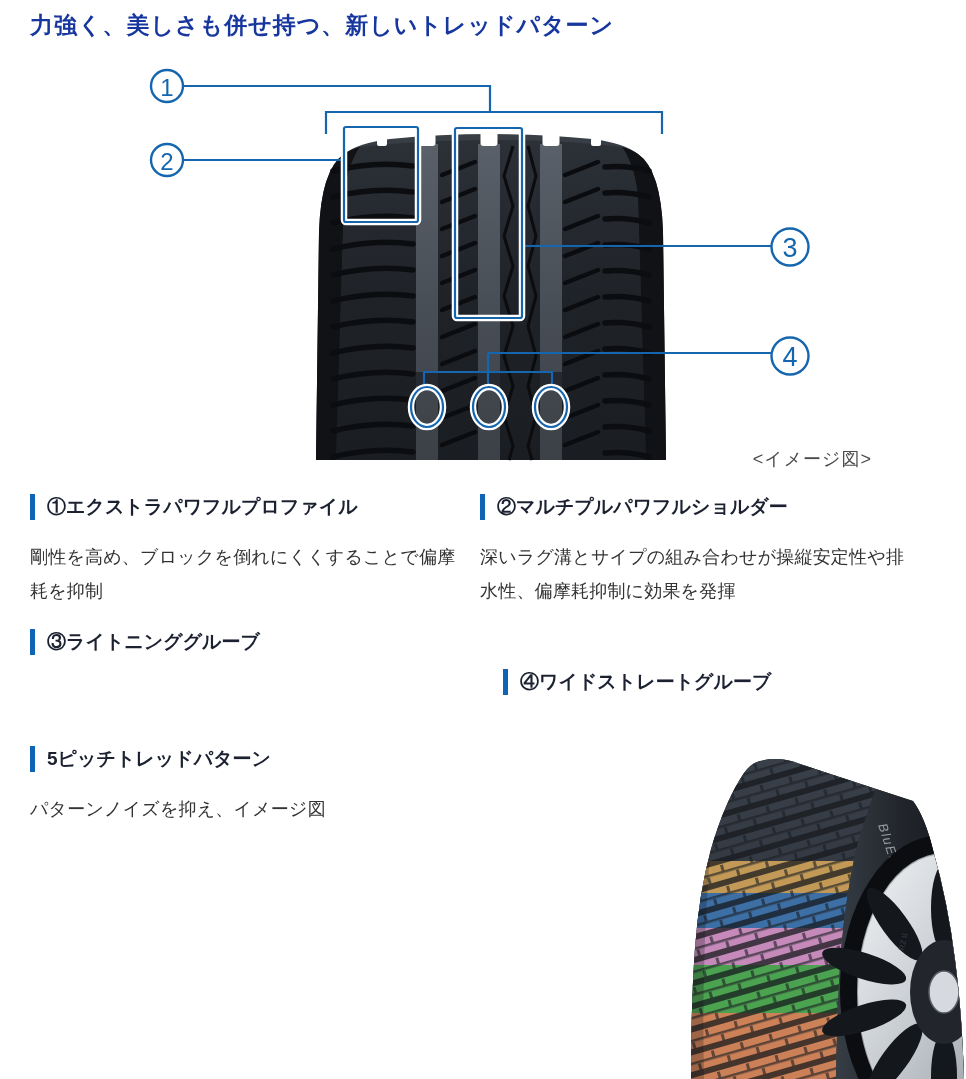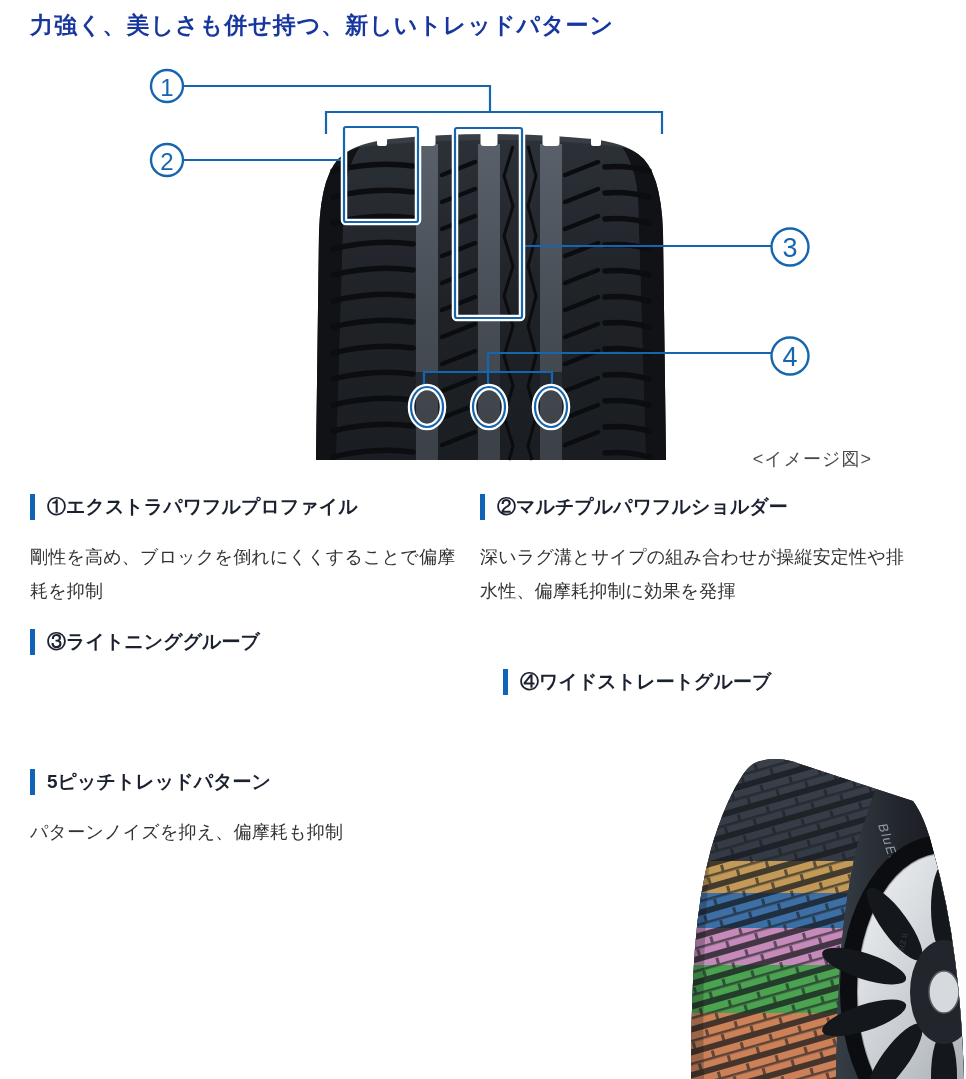--- a/index.html
+++ b/index.html
@@ -14,21 +14,21 @@
   .diagram-svg{position:absolute;left:130px;top:60px;}
   .image-caption{
     position:absolute;left:690px;top:447px;width:182px;text-align:right;
     font-size:18px;color:#4b4b4b;letter-spacing:1px;
   }
   .feature{position:absolute;width:436px;}
   .f1{left:30px;top:494px;}
   .f2{left:480px;top:494px;}
   .f3{left:30px;top:629px;}
   .f4{left:503px;top:629px;margin-top:40px;}
-  .f5{left:30px;top:769px;}
+  .f5{left:30px;top:746px;}
   .feature-heading{
     border-left:5px solid #1064b5;padding-left:12px;
     font-size:19px;font-weight:bold;color:#1b2130;line-height:26px;height:26px;
     white-space:nowrap;
   }
   .feature-body{
     margin-top:20px;font-size:18px;color:#333;line-height:1.9;letter-spacing:0.2px;
   }
   .pitch-svg{position:absolute;left:680px;top:755px;}
   
@@ -205,21 +205,21 @@
     <div class="feature-body">深いラグ溝とサイプの組み合わせが操縦安定性や排水性、偏摩耗抑制に効果を発揮</div>
   </div>
   <div class="feature f3">
     <div class="feature-heading">③ライトニンググルーブ</div>
   </div>
   <div class="feature f4">
     <div class="feature-heading">④ワイドストレートグルーブ</div>
   </div>
   <div class="feature f5">
     <div class="feature-heading">5ピッチトレッドパターン</div>
-    <div class="feature-body">パターンノイズを抑え、偏摩耗も抑制</div>
+    <div class="feature-body">パターンノイズを抑え、イメージ図</div>
   </div>
 
   <svg class="pitch-svg" width="286" height="324" viewBox="0 0 286 324">
     <defs>
       <linearGradient id="ptTread" x1="0" y1="0" x2="0" y2="1">
         <stop offset="0" stop-color="#39404a"></stop>
           <stop offset="1" stop-color="#2a2f36"></stop>
       </linearGradient>
       <linearGradient id="ptSide" x1="0" y1="0" x2="1" y2="0">
         <stop offset="0" stop-color="#363d45"></stop>

